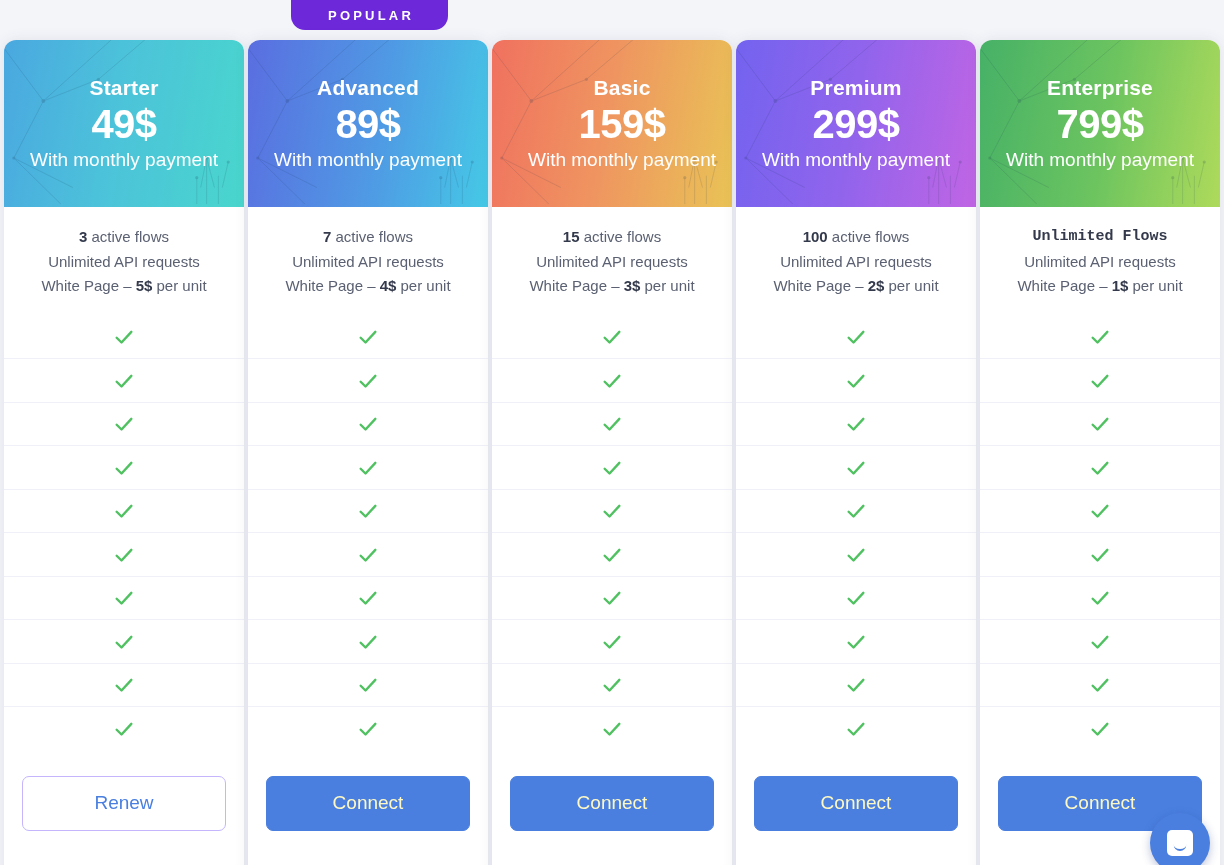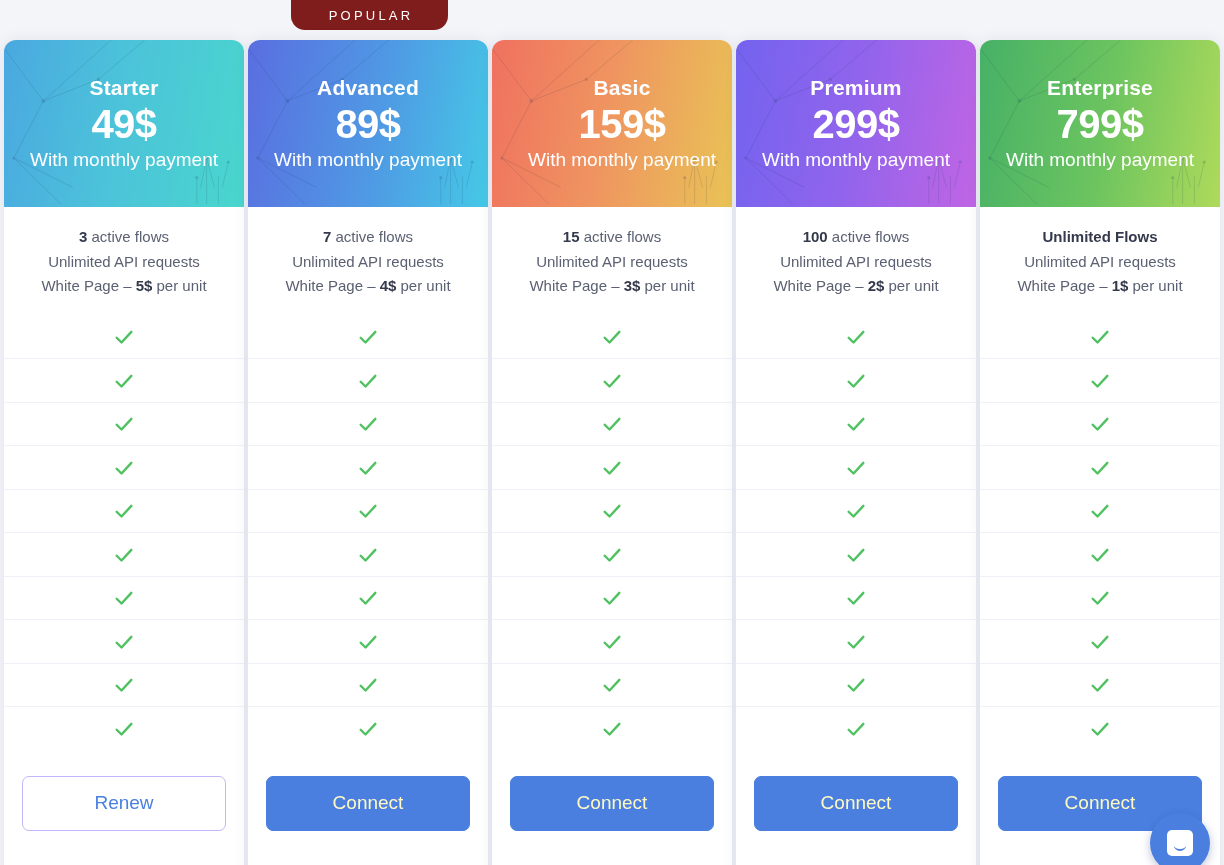--- a/index.html
+++ b/index.html
@@ -22,25 +22,25 @@
     height: 865px;
   }
 
   
   .popular-badge {
     position: absolute;
     top: 0;
     left: 291px;
     width: 157px;
     height: 30px;
-    background: #7f1d1d;
+    background: #6d28d9;
     border-radius: 0 0 14px 14px;
     color: #ffffff;
     font-size: 13px;
-    font-weight: 400;
+    font-weight: 700;
     letter-spacing: 3.2px;
     display: flex;
     align-items: center;
     justify-content: center;
     padding-left: 3px;
     z-index: 1;
   }
 
   
   .cards {
@@ -118,21 +118,21 @@
   .card-summary {
     padding: 18px 10px 16px;
     text-align: center;
     color: #5b6172;
     font-size: 15px;
     line-height: 24.6px;
     flex: 0 0 auto;
   }
   .card-summary .line { white-space: nowrap; }
   .card-summary b { color: #343a4c; font-weight: 700; }
-  .card-summary .line-all-bold { color: #343a4c; font-weight: 700; }
+  .card-summary .line-all-bold { color: #343a4c; font-weight: 700; font-family: Liberation Mono, monospace; }
 
   
   .feature-rows { flex: 0 0 auto; }
   .feature-row {
     height: 43.5px;
     display: flex;
     align-items: center;
     justify-content: center;
     border-top: 1px solid #f0f1f8;
   }

